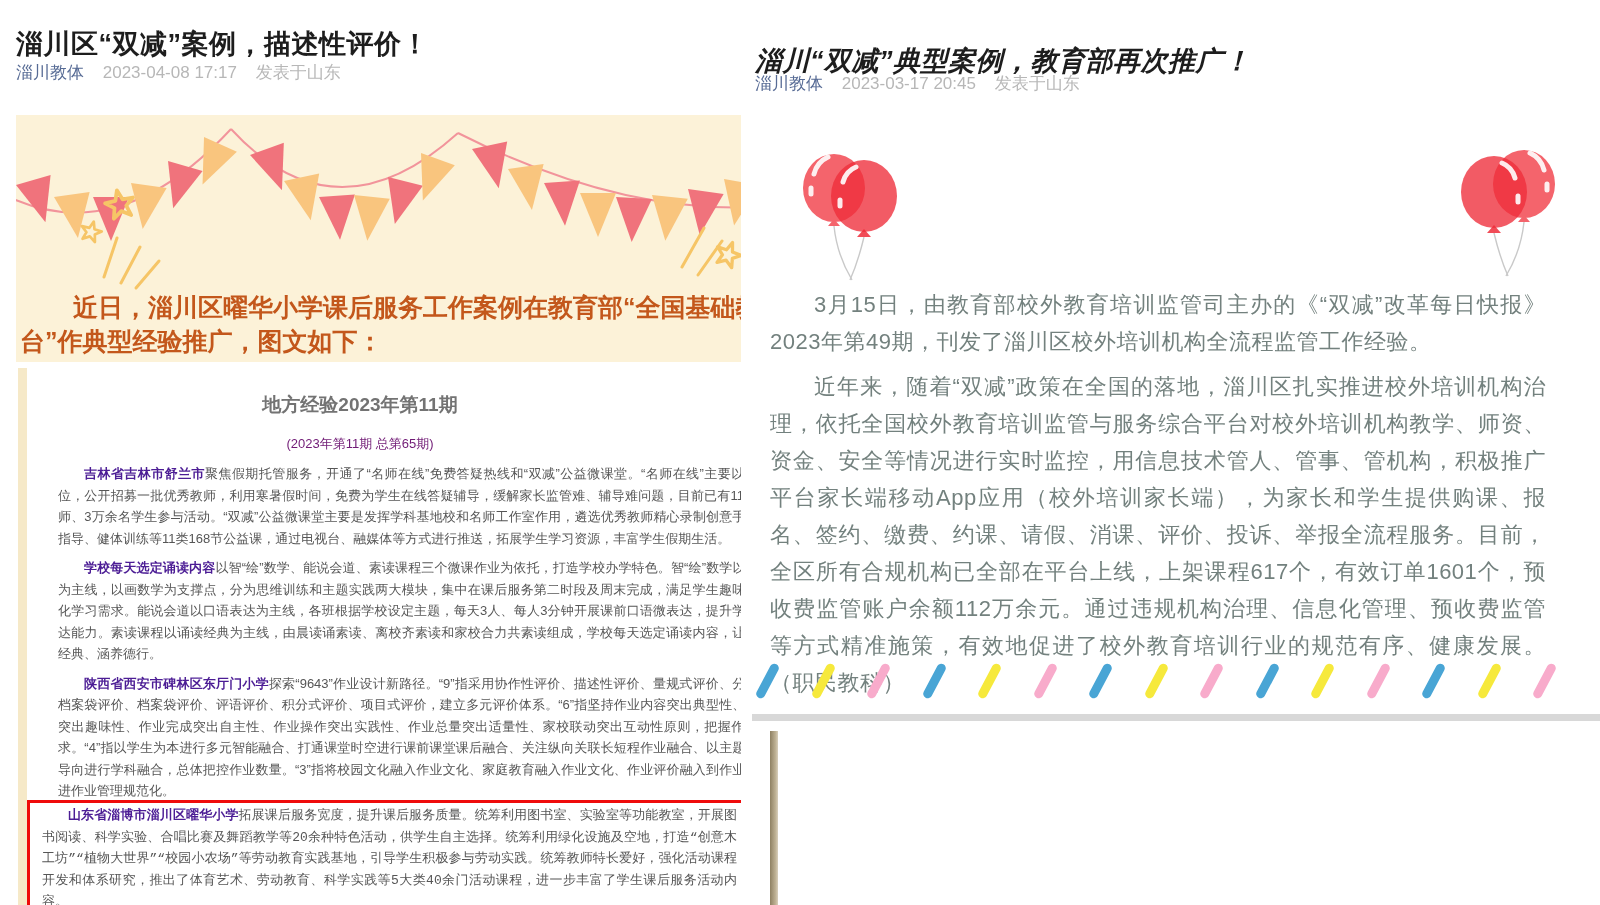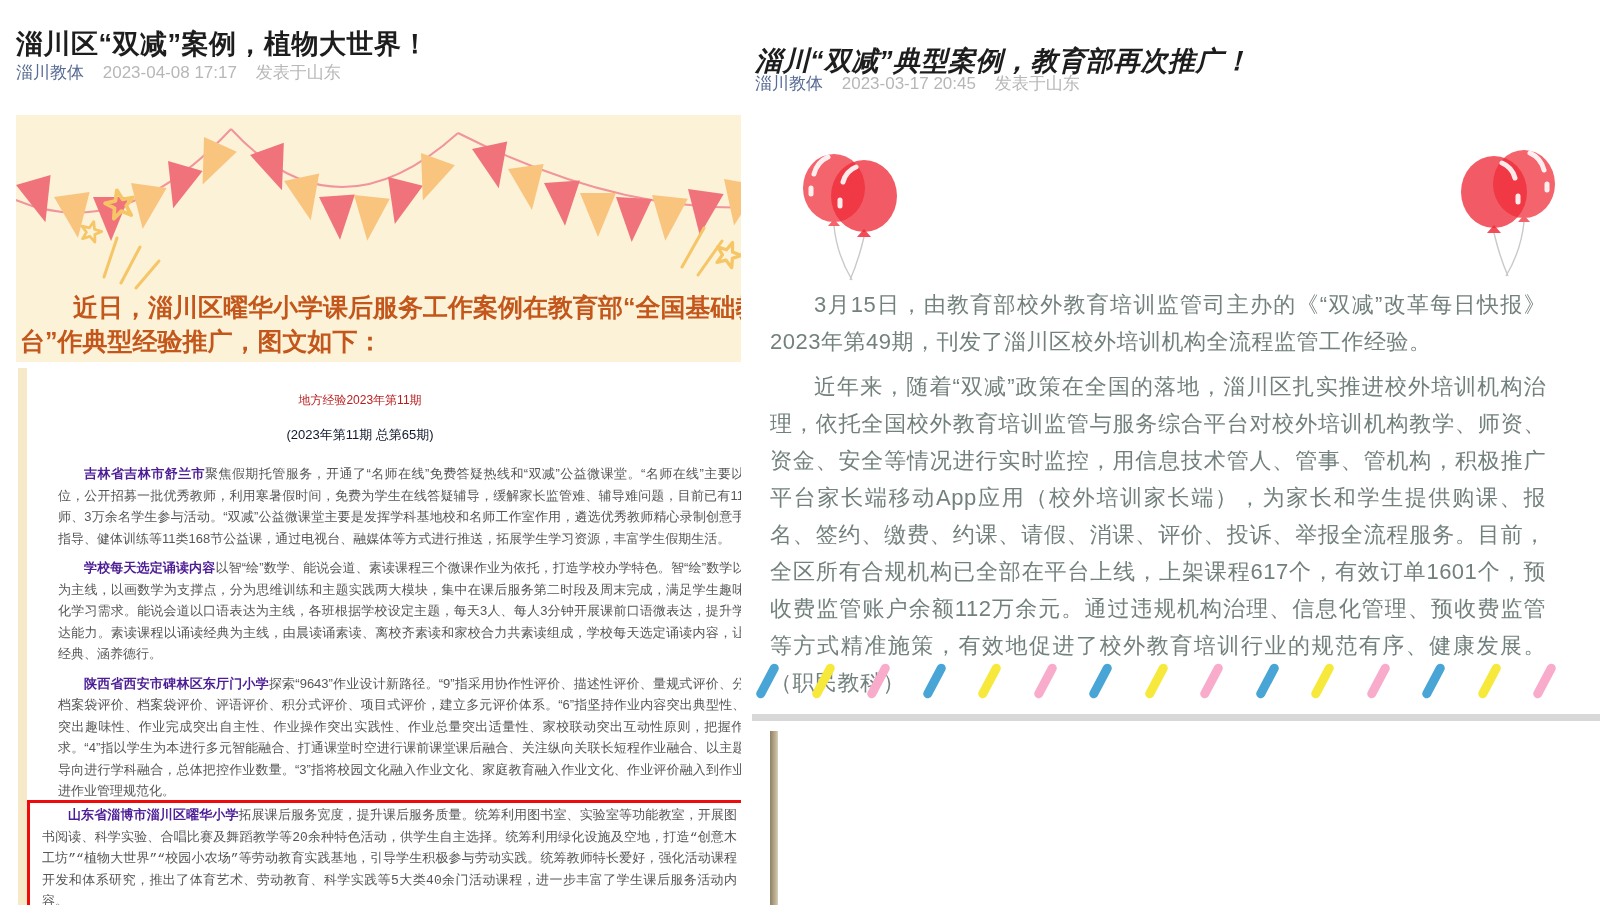--- a/index.html
+++ b/index.html
@@ -15,22 +15,22 @@
   .meta .loc{color:#b7b7b7;}
   
   .banner{position:absolute;left:16px;top:115px;width:725px;height:247px;background:#fcf2d8;overflow:hidden;}
   .banner svg{position:absolute;left:0;top:0;}
   .banner-text{position:absolute;color:#c3571b;font-weight:bold;font-size:25px;line-height:33px;white-space:nowrap;}
   .bt1{left:57px;top:176px;}
   .bt2{left:4px;top:210px;}
   
   .doc-strip{position:absolute;left:18px;top:368px;width:9px;height:537px;background:#f6e9c8;}
   .doc-head{position:absolute;left:58px;top:392px;width:604px;text-align:center;}
-  .doc-title{font-size:12px;font-weight:normal;color:#b91c1c;margin:0 0 17px 0;}
-  .doc-subtitle{font-size:13px;color:#0f172a;margin:0;}
+  .doc-title{font-size:19px;font-weight:bold;color:#737373;margin:0 0 17px 0;}
+  .doc-subtitle{font-size:13px;color:#701a75;margin:0;}
   .doc-body{position:absolute;left:58px;top:463px;width:740px;}
   .doc-p{font-size:13px;line-height:21.5px;color:#565656;text-align:justify;text-indent:2em;margin:0 0 8px 0;}
   .doc-p b{color:#4c1d95;}
   .red-box{position:absolute;left:27px;top:800px;width:719px;border:3px solid #ef0b0b;}
   .red-box .doc-p{margin:0;padding:2px 12px 9px 12px;font-family:Liberation Mono, monospace;}
   
   .r-paras{position:absolute;left:8px;top:286px;width:794px;}
   .r-p{font-size:22px;line-height:37px;color:#73817e;text-align:justify;text-indent:2em;margin:0 0 8px 18px;letter-spacing:.5px;}
   .balloons{position:absolute;}
   .slash-row{position:absolute;left:19px;top:662px;width:800px;height:42px;}
@@ -38,21 +38,21 @@
   .gray-bar{position:absolute;left:8px;top:714px;width:848px;height:7px;background:#d8d8d8;}
   .tan-bar{position:absolute;left:26px;top:731px;width:8px;height:174px;
            background:linear-gradient(90deg,#8f8163,#bfb295 70%,#d8cfbc);}
 </style>
 </head>
 <body>
 
 <div class="page">
 
   <div class="col col-left">
-    <h1 class="art-title" style="left:16px;top:8px;">淄川区“双减”案例，植物大世界！</h1>
+    <h1 class="art-title" style="left:16px;top:8px;">淄川区“双减”案例，描述性评价！</h1>
     <div class="meta" style="left:16px;top:61px;">
       <span class="author">淄川教体</span>
       <span class="date">2023-04-08 17:17</span>
       <span class="loc">发表于山东</span>
     </div>
 
     <div class="banner">
       <svg width="725" height="247" viewBox="0 0 725 247">
         <g fill="none" stroke="#f2949b" stroke-width="2">
           <path d="M-15,78 Q100,138 215,14"></path>

